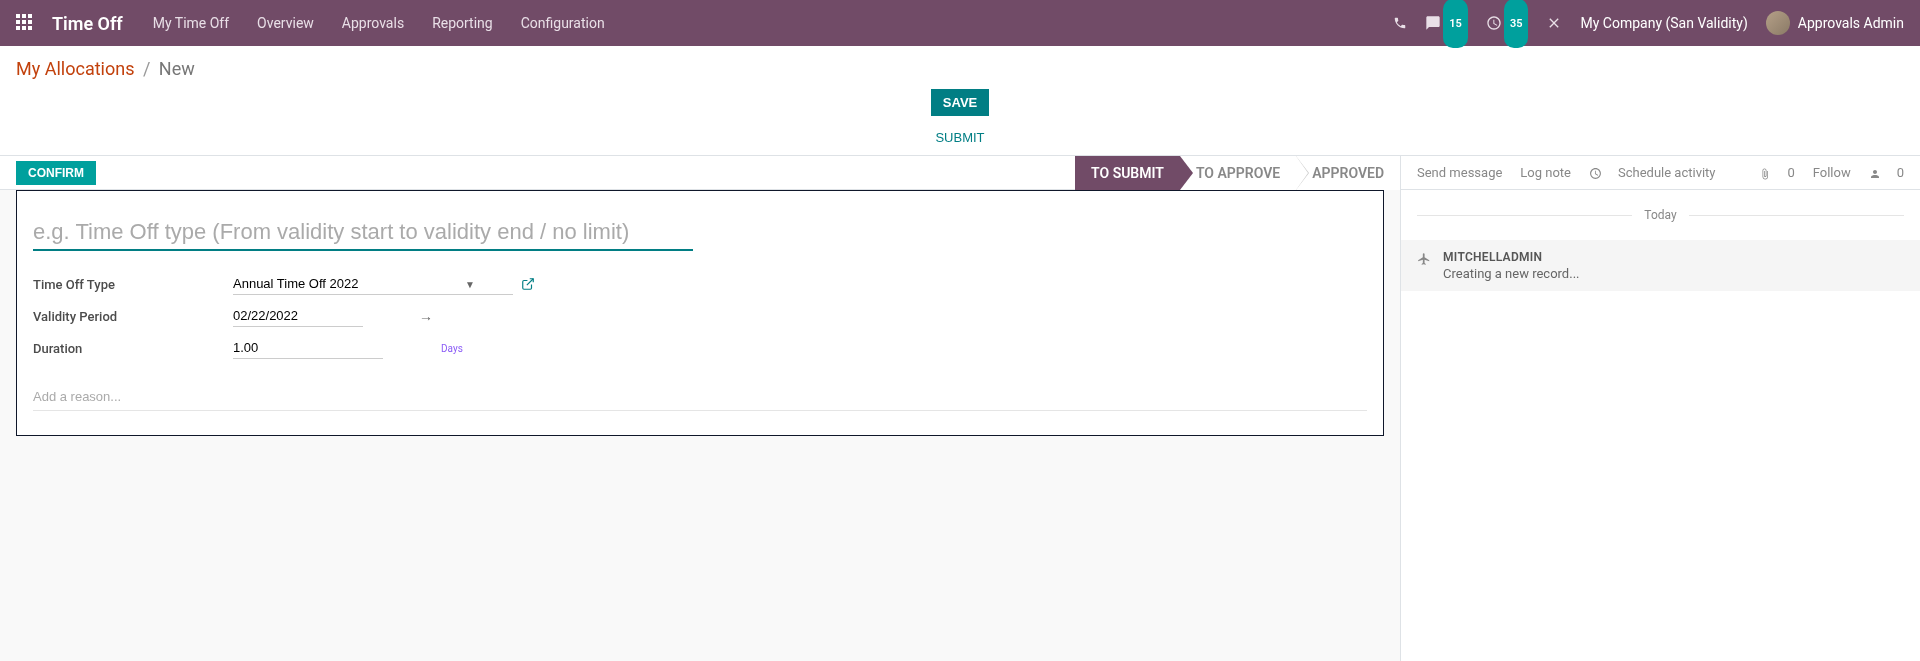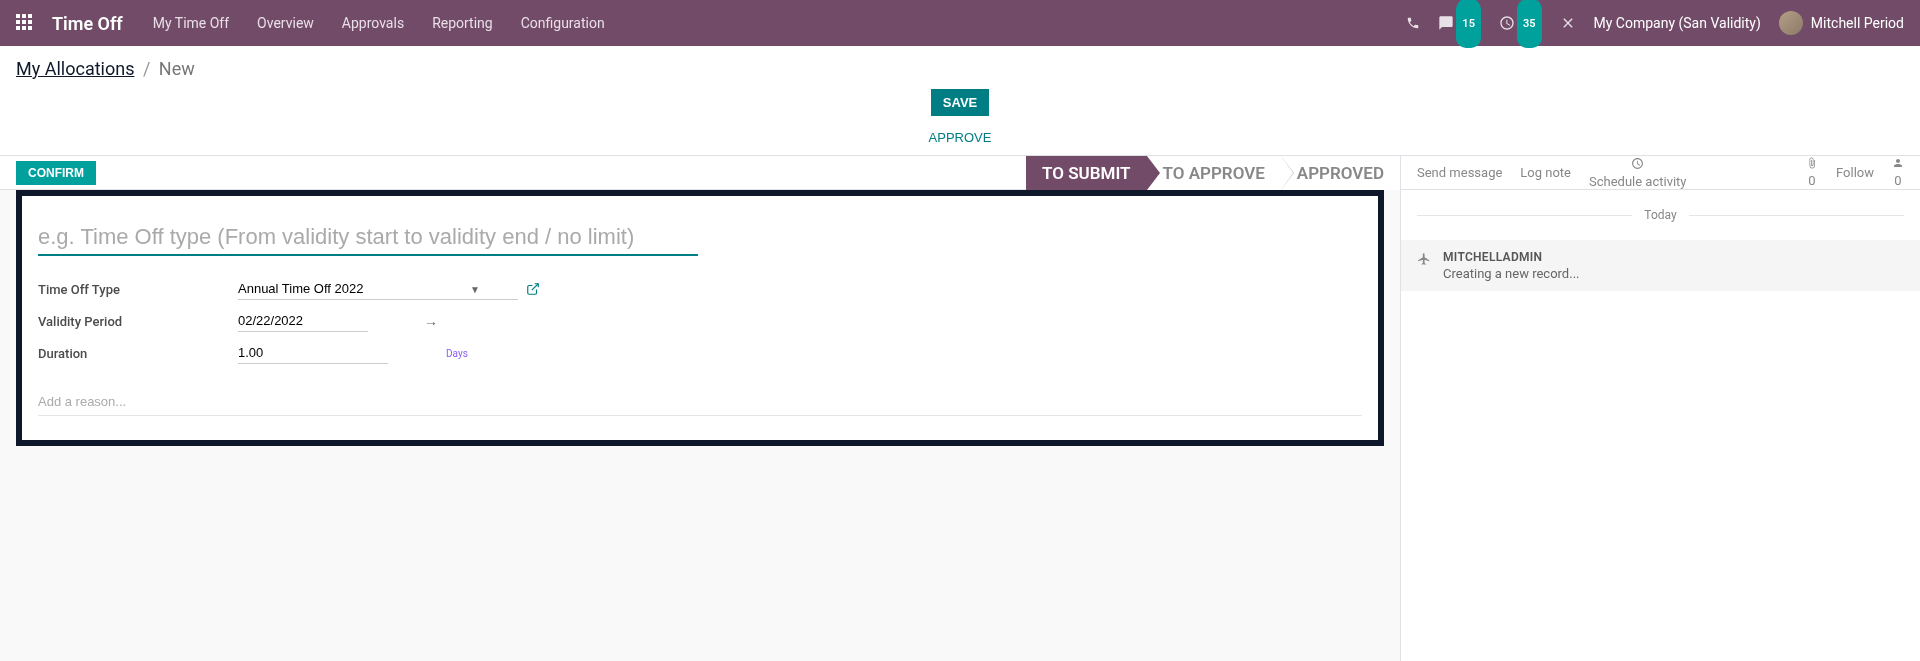--- a/index.html
+++ b/index.html
@@ -15,63 +15,63 @@
 .nav-right { margin-left: auto; display: flex; align-items: center; gap: 18px; }
 .icon-btn { cursor: pointer; color: #e9dfe7; display:flex; align-items:center; position:relative;}
 .badge { background: #00A09D; color: #fff; border-radius: 10px; font-size: 11px; padding: 18px 6px; margin-left: 2px; font-weight:600;text-align:center;}
 .company { font-size: 14px; color:#fff;}
 .user { display: flex; align-items: center; gap: 8px; font-size:14px;}
 .avatar { width: 24px; height: 24px; border-radius: 50%; background: linear-gradient(135deg,#b5a088,#8a7a66); }
 
 
 .control-bar { background:#fff; padding: 12px 16px 0 16px; }
 .breadcrumb { font-size: 18px; margin-bottom: 10px; }
-.breadcrumb .bc-link { color: #0f172a; cursor:pointer;text-decoration:underline; }
+.breadcrumb .bc-link { color: #c2410c; cursor:pointer; }
 .breadcrumb .bc-sep { color: #999; margin: 0 4px; }
 .breadcrumb .bc-current { color: #777; }
 .action-row { display: flex; gap: 14px; align-items:center; padding-bottom:10px;flex-direction:column;}
 .btn-primary { background: #017e84; color: #fff; border: none; padding: 6px 12px; font-weight: 600; font-size: 13px; cursor: pointer; }
 .btn-secondary { background: none; border: none; color: #017e84; font-size: 13px; cursor: pointer; font-weight:500;}
 
 
 .main { display: flex; border-top: 1px solid #dee2e6; }
 .form-area { flex: 1; background: #f9f9f9; min-height: 520px; }
 .sidebar { width: 520px; background: #fff; border-left: 1px solid #dee2e6; }
 
 
 .status-bar { background: #fff; border-bottom: 1px solid #dee2e6; display: flex; align-items: center; height: 34px; padding-left: 4px; }
 .btn-confirm { background: #00A09D; color:#fff; border:none; padding:5px 12px; font-weight:600; font-size:12px; cursor:pointer; margin-left:12px;text-align:right;}
 .status-steps { margin-left: auto; display: flex; height: 34px; align-items:stretch;}
-.step { display:flex; align-items:center; padding: 0 16px; font-size: 17px; font-weight:600; color:#888; position:relative; background:#fff;text-align:center;}
+.step { display:flex; align-items:center; padding: 0 16px; font-size: 14px; font-weight:600; color:#888; position:relative; background:#fff;text-align:center;}
 .step.active { background: #714B67; color: #fff; }
 .step.active::after { content:""; position:absolute; right:-13px; top:0; border-top:17px solid transparent; border-bottom:17px solid transparent; border-left:13px solid #714B67; z-index:2;}
 .step:not(.active):not(:last-child)::after { content:""; position:absolute; right:-12px; top:0; border-top:17px solid transparent; border-bottom:17px solid transparent; border-left:12px solid #fff; z-index:2;}
 .step:not(.active):not(:last-child)::before { content:""; position:absolute; right:-13px; top:0; border-top:17px solid transparent; border-bottom:17px solid transparent; border-left:13px solid #ccc; z-index:1;}
 
 
-.sheet { background:#fff; border:6px solid #0f172a; margin: 0 16px 16px 16px; padding: 24px 16px; }
+.sheet { background:#fff; border:1px solid #0f172a; margin: 0 16px 16px 16px; padding: 24px 16px; }
 .title-input { width: 660px; border:none; border-bottom: 2px solid #017e84; font-size: 22px; color:#333; padding: 4px 0; outline:none; margin-bottom: 22px;}
 .title-input::placeholder { color:#aaa; }
 .field-row { display:flex; align-items:center; margin-bottom: 10px; gap: 48px; }
 .field-label { width: 152px; font-size: 13px; color:#4c4c4c; font-weight:500;}
 .field-input { border:none; border-bottom:1px solid #ccc; padding: 3px 0; font-size:13px; width: 280px; outline:none;}
 .dropdown-wrap { position:relative; display:flex; align-items:center; gap:8px;}
 .caret { font-size:10px; color:#666; position:absolute; right:60px; pointer-events:none;}
 .ext-link { color:#017e84; cursor:pointer; font-size:14px;}
 .date-input { width:130px; border:none; border-bottom:1px solid #ccc; padding:3px 0; font-size:13px; outline:none;}
 .arrow-icon { margin-left:8px; color:#666; font-size:14px;}
 .num-input { width: 150px; border:none; border-bottom:1px solid #ccc; padding:3px 0; font-size:13px; outline:none;}
 .unit { margin-left:10px; font-size:10px; color:#8b5cf6;}
 .reason-input { width:100%; border:none; font-size:13px; padding:6px 0; outline:none; margin-top:14px; border-bottom:1px solid #e5e5e5;}
 .reason-input::placeholder { color:#aaa;}
 
 
 .chatter-actions { display:flex; align-items:center; padding: 8px 16px; border-bottom:1px solid #dee2e6; gap:18px; height:34px;}
 .chatter-link { color:#888; font-size:13px; cursor:pointer;}
-.chatter-link.icon { display:flex; align-items:center; gap:4px;flex-direction:column;}
+.chatter-link.icon { display:flex; align-items:flex-end; gap:16px;}
 .chatter-right { margin-left:auto; display:flex; gap:18px; align-items:center;}
 .today-sep { text-align:center; color:#888; font-size:12px; margin: 18px 0; position:relative;}
 .today-sep::before { content:""; position:absolute; left:16px; right:16px; top:50%; border-top:1px solid #e5e5e5; z-index:0;}
 .today-sep span { background:#fff; padding:0 12px; position:relative; z-index:1;}
 .message { background:#f5f5f5; padding:10px 16px; display:flex; gap:12px;}
 .msg-icon { color:#888; font-size:14px; margin-top:2px;}
 .msg-body .author { font-weight:600; font-size:12px; letter-spacing:0.3px; color:#555;}
 .msg-body .text { font-size:13px; color:#666; margin-top:2px;}
 
 svg { display:block; }
@@ -118,34 +118,34 @@
       <span class="badge">35</span>
     </div>
     <div class="icon-btn">
       <svg width="16" height="16" viewBox="0 0 24 24" fill="currentColor">
           <path d="M19 6.41L17.59 5 12 10.59 6.41 5 5 6.41 10.59 12 5 17.59 6.41 19 12 13.41 17.59 19 19 17.59 13.41 12z"></path>
         </svg>
     </div>
     <div class="company">My Company (San Validity)</div>
     <div class="user">
       <div class="avatar"></div>
-      <span>Mitchell Period</span>
+      <span>Approvals Admin</span>
     </div>
   </div>
 </div>
 
 <div class="control-bar">
   <div class="breadcrumb">
     <span class="bc-link">My Allocations</span>
     <span class="bc-sep">/</span>
     <span class="bc-current">New</span>
   </div>
   <div class="action-row">
     <button class="btn-primary">SAVE</button>
-    <button class="btn-secondary">APPROVE</button>
+    <button class="btn-secondary">SUBMIT</button>
   </div>
 </div>
 
 <div class="main">
   <div class="form-area">
 
     <div class="status-bar">
       <button class="btn-confirm">CONFIRM</button>
       <div class="status-steps">
         <div class="step active">TO SUBMIT</div>

